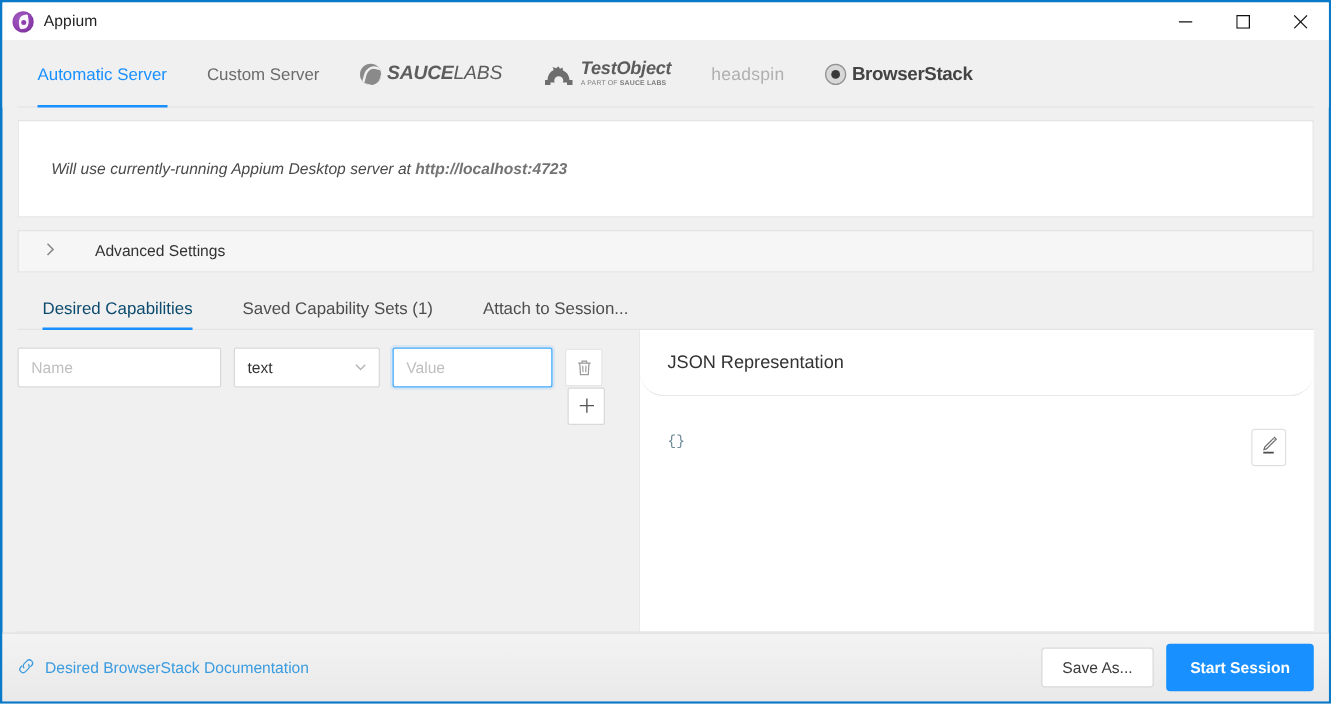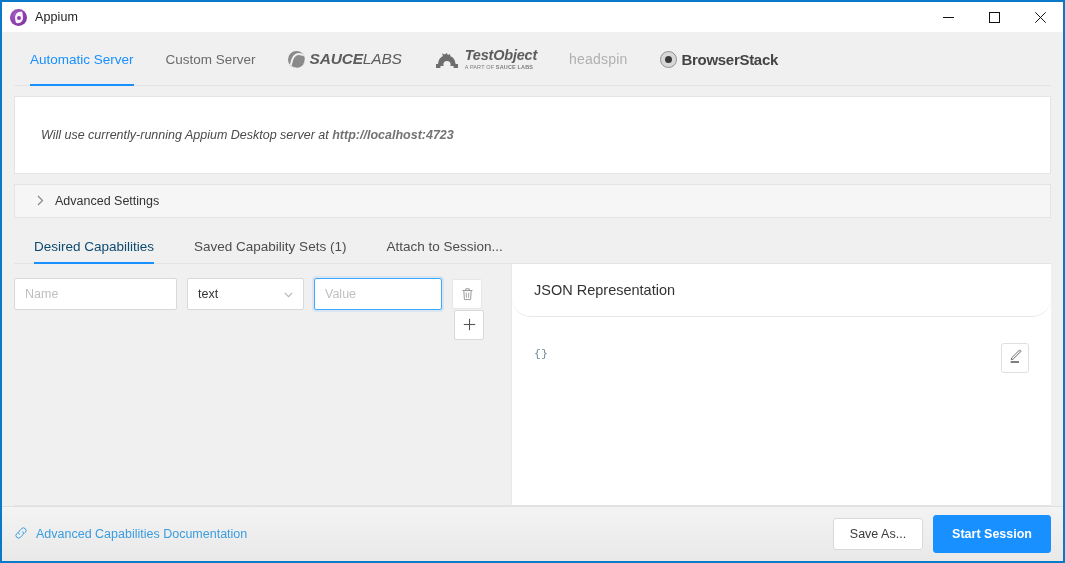--- a/index.html
+++ b/index.html
@@ -187,21 +187,21 @@
     margin-top: 10px;
     height: 34px;
     background: #f6f6f6;
     border: 1px solid #e4e4e4;
     display: flex; align-items: center;
     padding-left: 22px;
     gap: 11px;
     cursor: default;
   }
   .adv-chevron { font-size: 11px; color: #777; line-height: 1; }
-  .adv-label { font-size: 12.5px; color: #333; }
+  .adv-label { font-size: 12.5px; color: #333; margin-left: 21px; }
 
   
   .cap-tabs {
     margin-top: 10px;
     height: 36px; min-height: 36px;
     display: flex; align-items: stretch;
     position: relative;
   }
   .cap-tabs::after {
     content: "";
@@ -523,20 +523,20 @@
   </div>
 
   <div class="footer">
     <div class="doc-link">
       <span>
         <svg width="14" height="14" viewBox="0 0 14 14">
           <path d="M5.4 8.6 A2.6 2.6 0 0 1 5.4 4.9 L7.6 2.7 A2.6 2.6 0 0 1 11.3 6.4 L10.2 7.5" fill="none" stroke="#3b9cdf" stroke-width="1"></path>
           <path d="M8.6 5.4 A2.6 2.6 0 0 1 8.6 9.1 L6.4 11.3 A2.6 2.6 0 0 1 2.7 7.6 L3.8 6.5" fill="none" stroke="#3b9cdf" stroke-width="1"></path>
         </svg>
       </span>
-      <span>Advanced Capabilities Documentation</span>
+      <span>Desired BrowserStack Documentation</span>
     </div>
     <div class="footer-spacer"></div>
     <div class="btn btn-default">Save As...</div>
     <div class="btn btn-primary">Start Session</div>
   </div>
 
 </div>
 
 </body></html>

